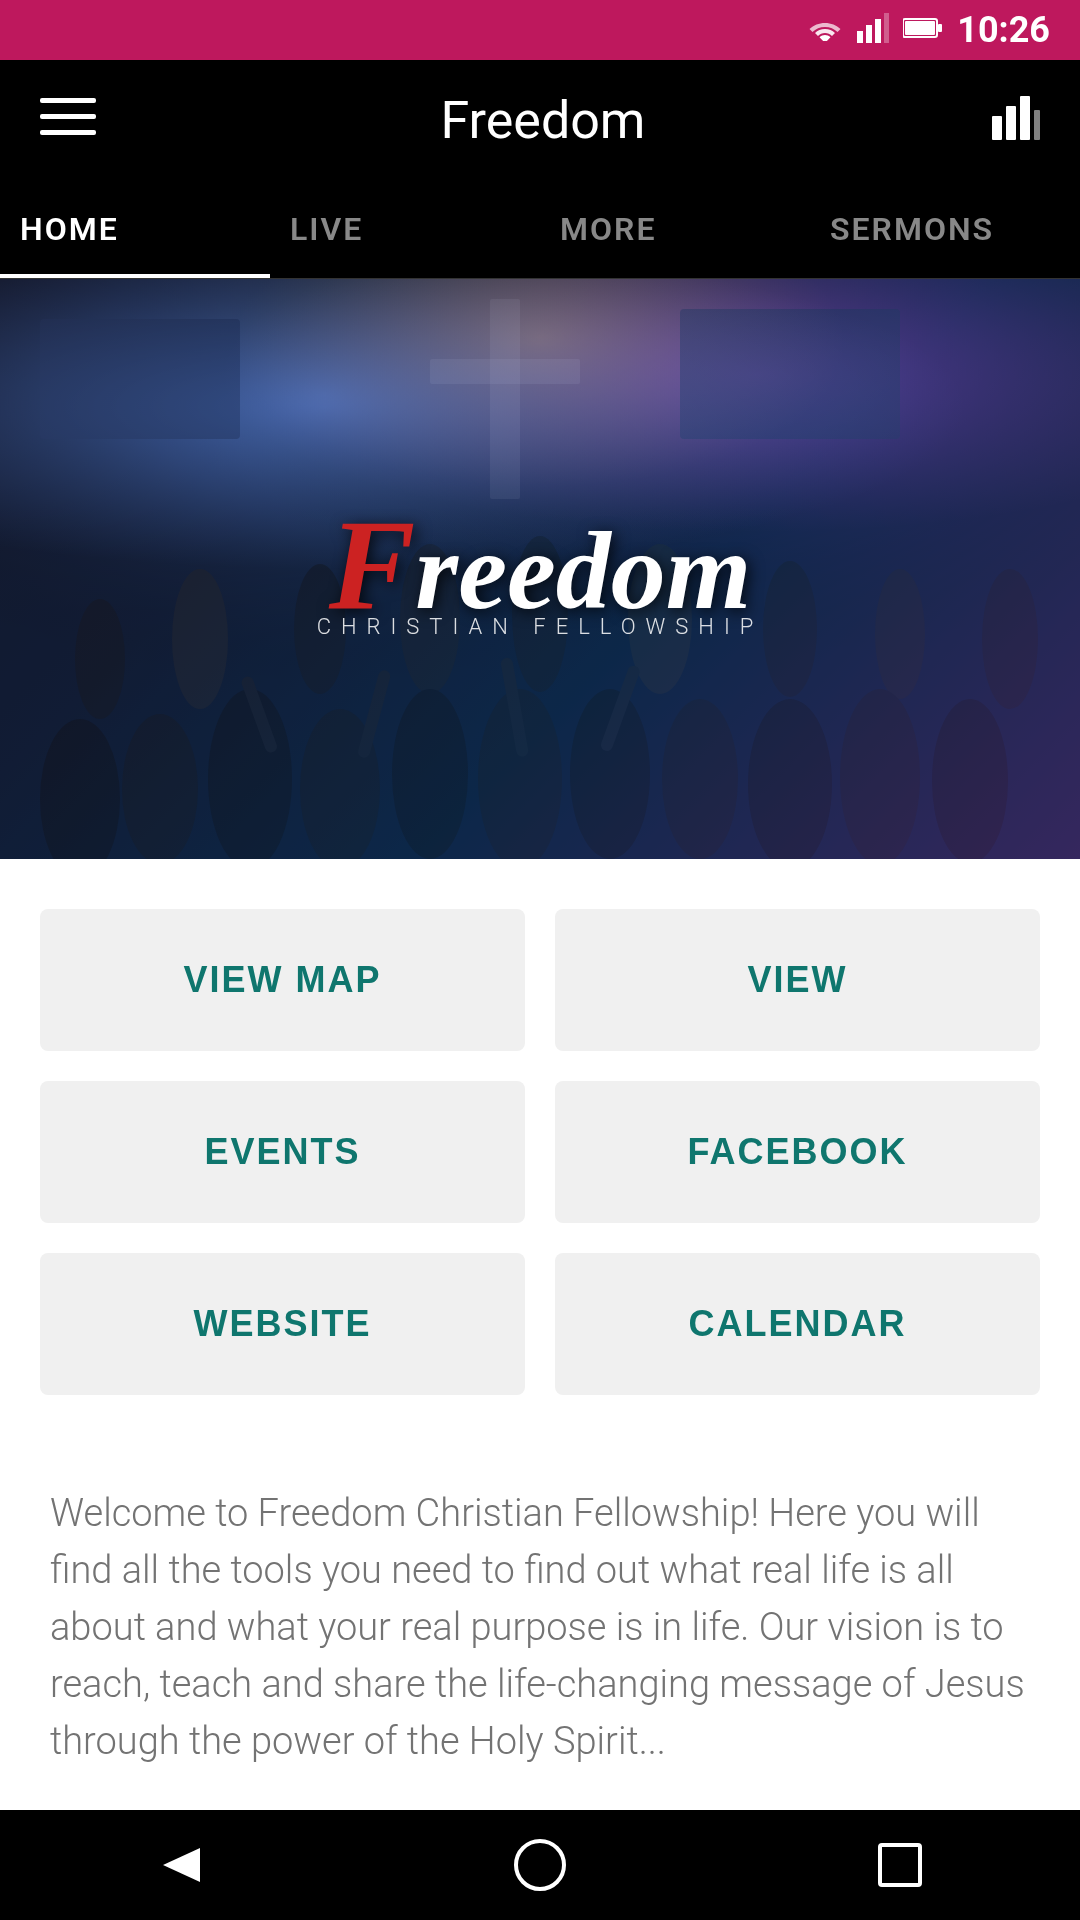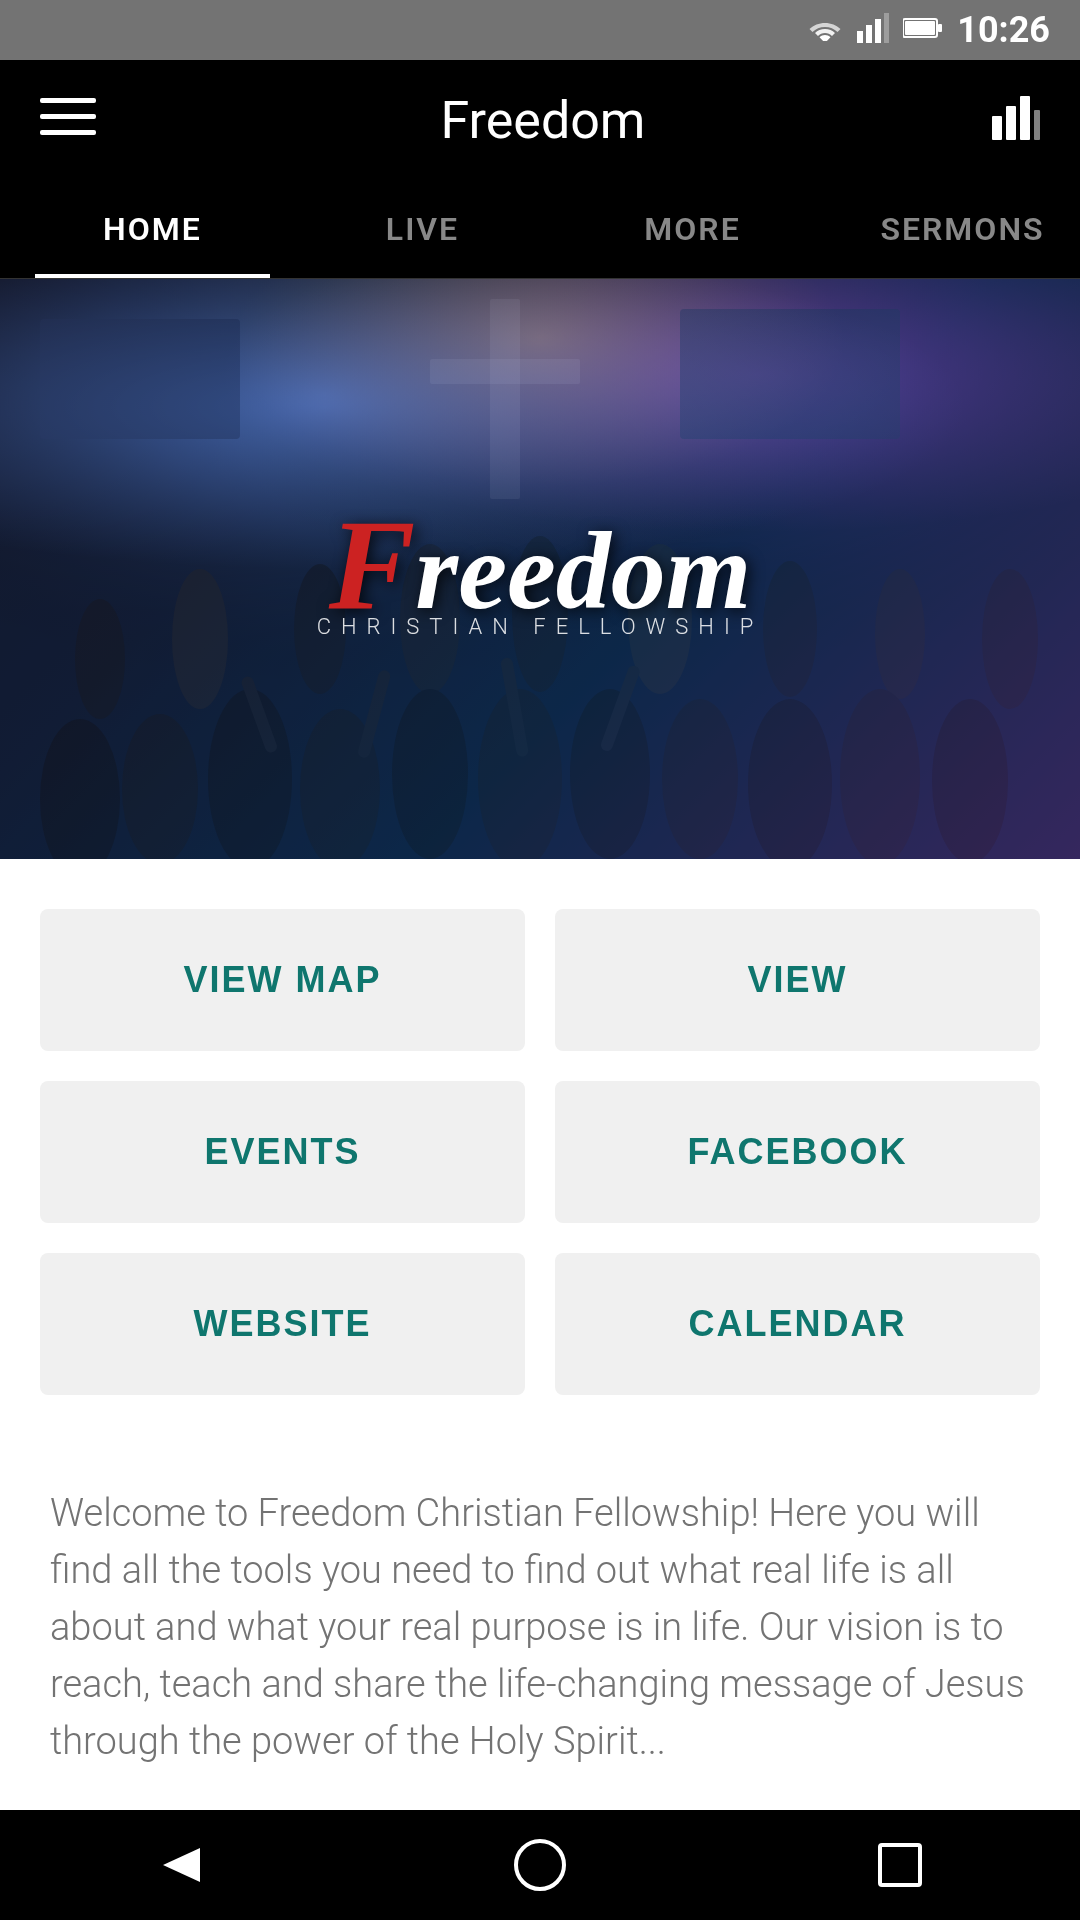--- a/index.html
+++ b/index.html
@@ -12,21 +12,21 @@
     body {
       width: 1080px;
       min-height: 1920px;
       background: #ffffff;
       font-family: 'Roboto', Arial, sans-serif;
       overflow-x: hidden;
     }
 
     
     .status-bar {
-      background: #737373;
+      background: #be185d;
       height: 60px;
       display: flex;
       align-items: center;
       justify-content: flex-end;
       padding: 0 30px;
       gap: 18px;
     }
 
     .status-icons {
       display: flex;
@@ -65,29 +65,27 @@
 
     
     .tab-bar {
       background: #000000;
       display: flex;
       border-bottom: 1px solid #333;
     }
 
     .tab-item {
       flex: 1;
-      text-align: center;
       padding: 30px 20px;
       color: #888888;
       font-size: 32px;
       font-weight: 600;
       letter-spacing: 2px;
       cursor: pointer;
       position: relative;
-      margin-left: 35px;
     }
 
     .tab-item.active {
       color: #ffffff;
     }
 
     .tab-item.active::after {
       content: '';
       position: absolute;
       bottom: 0;

